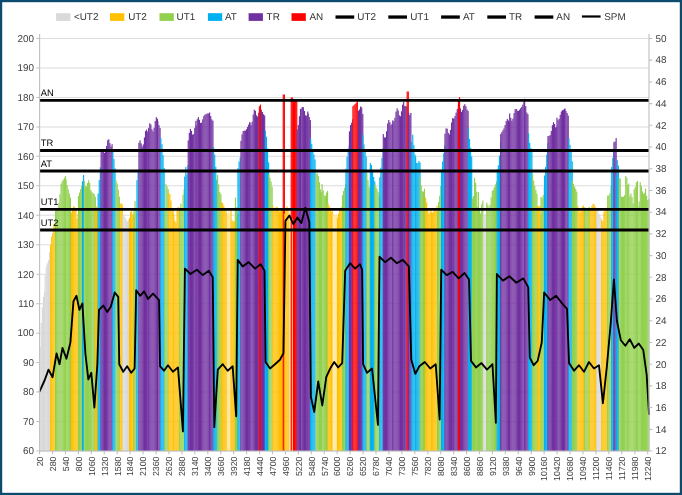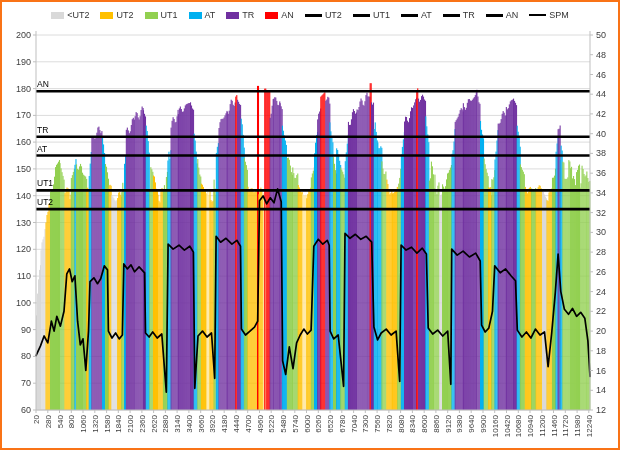--- a/index.html
+++ b/index.html
@@ -1,18 +1,18 @@
 <!DOCTYPE html>
 <html><head>
 <meta charset="utf-8">
 <style>
   html,body{margin:0;padding:0;background:#ffffff;}
   .figure{
     position:relative;width:620px;height:450px;background:#ffffff;
-    border:2px solid #f97316;box-sizing:border-box;overflow:hidden;
+    border:2px solid #0c4a6e;box-sizing:border-box;overflow:hidden;
     font-family:"Liberation Sans",sans-serif;
   }
   .legend{
     position:absolute;top:4px;left:20px;right:20px;height:18px;
     display:flex;align-items:center;justify-content:center;gap:11px;
     font-size:9px;color:#333;white-space:nowrap;
   }
   .legend-item{display:flex;align-items:center;gap:3px;}
   .swatch{width:13px;height:7px;display:inline-block;}
   .lineglyph{width:17px;height:3px;background:#000;display:inline-block;}

